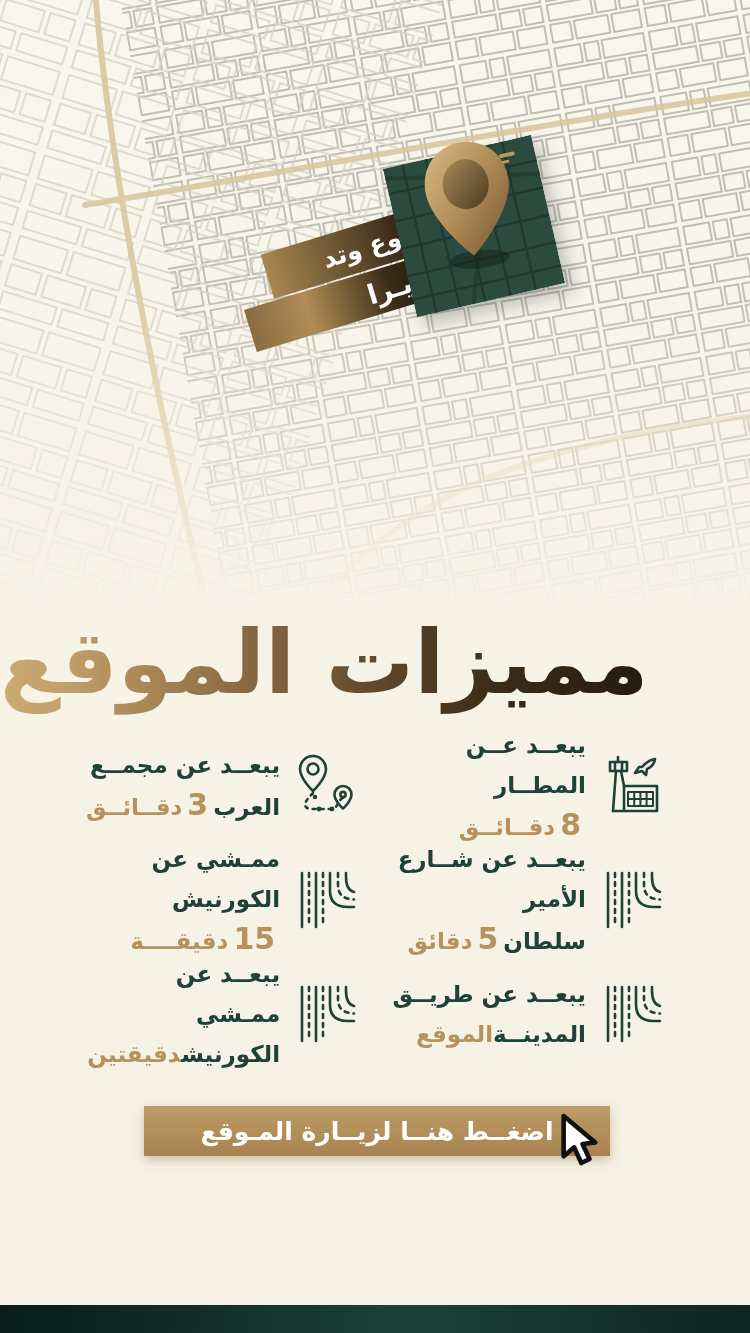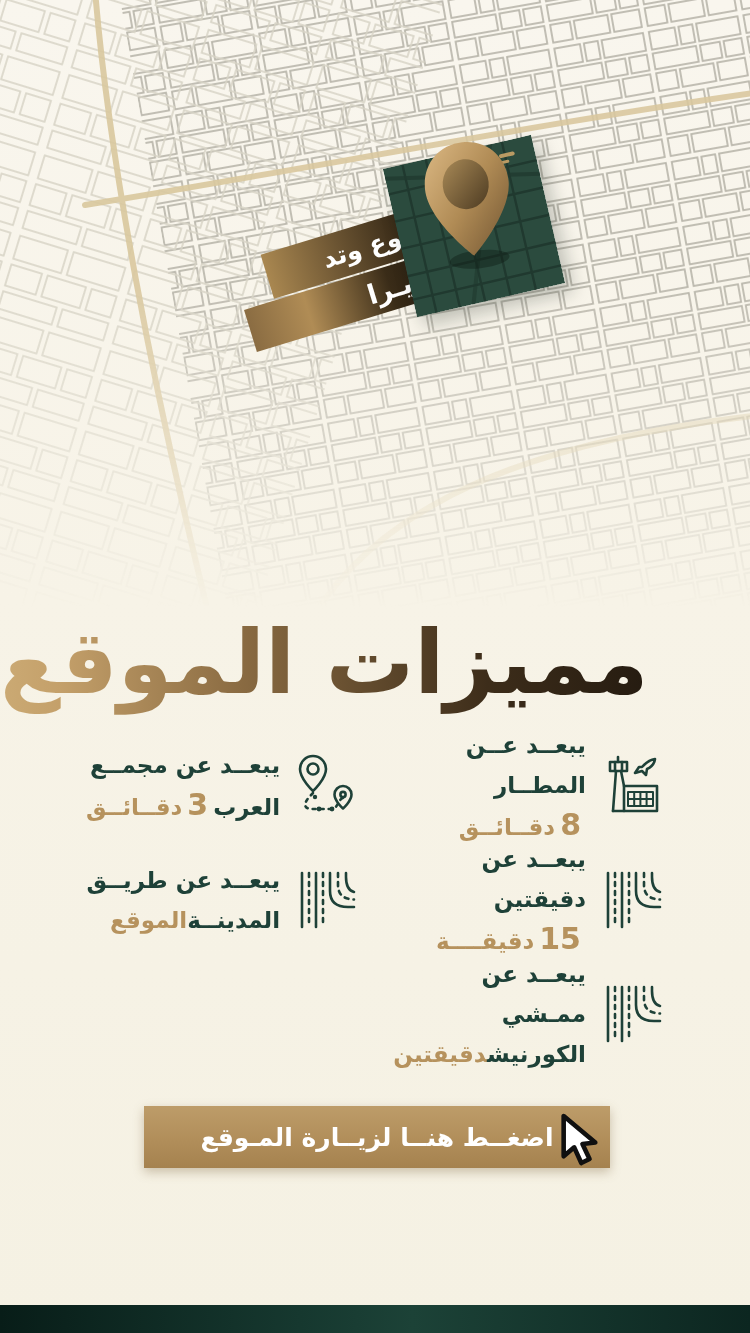--- a/index.html
+++ b/index.html
@@ -41,21 +41,21 @@
   .feature { display:flex; align-items:center; gap:12px; height:88px; }
   .feature .icon { flex:0 0 66px; width:66px; height:66px; }
   .ftext { flex:1; text-align:right; line-height:40px; }
   .line1 { color:#1e4138; font-weight:bold; font-size:23px; }
   .line2 { font-size:23px; font-weight:bold; color:#b6925d; }
   .l2-dark { color:#1e4138; }
   .l2-value { font-size:30px; color:#b6925d; margin:0 5px; }
   .line2 > span:empty { display:none; }
 
   
-  .cta { position:absolute; left:144px; top:1106px; width:466px; height:62px; z-index:6;
+  .cta { position:absolute; left:144px; top:1106px; width:466px; height:50px; z-index:6;
       border:none; cursor:pointer; color:#fff; font-family:"DejaVu Sans",sans-serif;
       font-size:25px; font-weight:bold; letter-spacing:1px;
       background:linear-gradient(180deg,#bd9c69 0%,#b18e5a 55%,#a5824f 100%);
       box-shadow:0 4px 10px rgba(120,95,55,.35); }
   .cursor { position:absolute; left:556px; top:1112px; width:46px; height:58px; z-index:7; }
 
   
   .footer-bar { position:absolute; left:0; bottom:0; width:750px; height:28px; z-index:8;
       background:linear-gradient(90deg,#081d18 0%,#16382f 40%,#1c4237 55%,#0c2620 100%); }
 </style>
@@ -186,35 +186,54 @@
         </g>
       </svg>
       <div class="ftext">
         <div class="line1">يبعــد عن مجمــع</div>
         <div class="line2">
           <span class="l2-dark">العرب</span><span class="l2-value">3</span><span>دقــائــق</span>
         </div>
       </div>
     </div>
 
-
-    <div class="feature">
-      <svg class="icon" viewBox="0 0 66 66">
-        <g fill="none" stroke="#1e4138" stroke-width="2.6" stroke-linecap="round">
-          <path d="M10,6 V60"></path>
-          <path d="M17,6 V60" stroke-dasharray="4 5"></path>
-          <path d="M24,6 V60"></path>
-          <path d="M31,6 V60" stroke-dasharray="4 5"></path>
-          <path d="M38,6 V24 Q38,40 56,40 L62,40"></path>
-          <path d="M54,6 V10 Q54,23 62,25"></path>
-          <path d="M46,6 V18 Q46,32 62,32.5" stroke-dasharray="4 5"></path>
-        </g>
-      </svg>
-      <div class="ftext">
-        <div class="line1">يبعــد عن دقيقتين</div>
+    <div class="feature">
+      <svg class="icon" viewBox="0 0 66 66">
+        <g fill="none" stroke="#1e4138" stroke-width="2.6" stroke-linecap="round">
+          <path d="M10,6 V60"></path>
+          <path d="M17,6 V60" stroke-dasharray="4 5"></path>
+          <path d="M24,6 V60"></path>
+          <path d="M31,6 V60" stroke-dasharray="4 5"></path>
+          <path d="M38,6 V24 Q38,40 56,40 L62,40"></path>
+          <path d="M54,6 V10 Q54,23 62,25"></path>
+          <path d="M46,6 V18 Q46,32 62,32.5" stroke-dasharray="4 5"></path>
+        </g>
+      </svg>
+      <div class="ftext">
+        <div class="line1">يبعــد عن شــارع</div>
+        <div class="line2">
+          <span class="l2-dark">الأمير سلطان</span><span class="l2-value">5</span><span>دقائق</span>
+        </div>
+      </div>
+    </div>
+
+    <div class="feature">
+      <svg class="icon" viewBox="0 0 66 66">
+        <g fill="none" stroke="#1e4138" stroke-width="2.6" stroke-linecap="round">
+          <path d="M10,6 V60"></path>
+          <path d="M17,6 V60" stroke-dasharray="4 5"></path>
+          <path d="M24,6 V60"></path>
+          <path d="M31,6 V60" stroke-dasharray="4 5"></path>
+          <path d="M38,6 V24 Q38,40 56,40 L62,40"></path>
+          <path d="M54,6 V10 Q54,23 62,25"></path>
+          <path d="M46,6 V18 Q46,32 62,32.5" stroke-dasharray="4 5"></path>
+        </g>
+      </svg>
+      <div class="ftext">
+        <div class="line1">ممـشي عن الكورنيش</div>
         <div class="line2">
           <span class="l2-value">15</span><span>دقيقــــة</span>
         </div>
       </div>
     </div>
 
     <div class="feature">
       <svg class="icon" viewBox="0 0 66 66">
         <g fill="none" stroke="#1e4138" stroke-width="2.6" stroke-linecap="round">
           <path d="M10,6 V60"></path>

